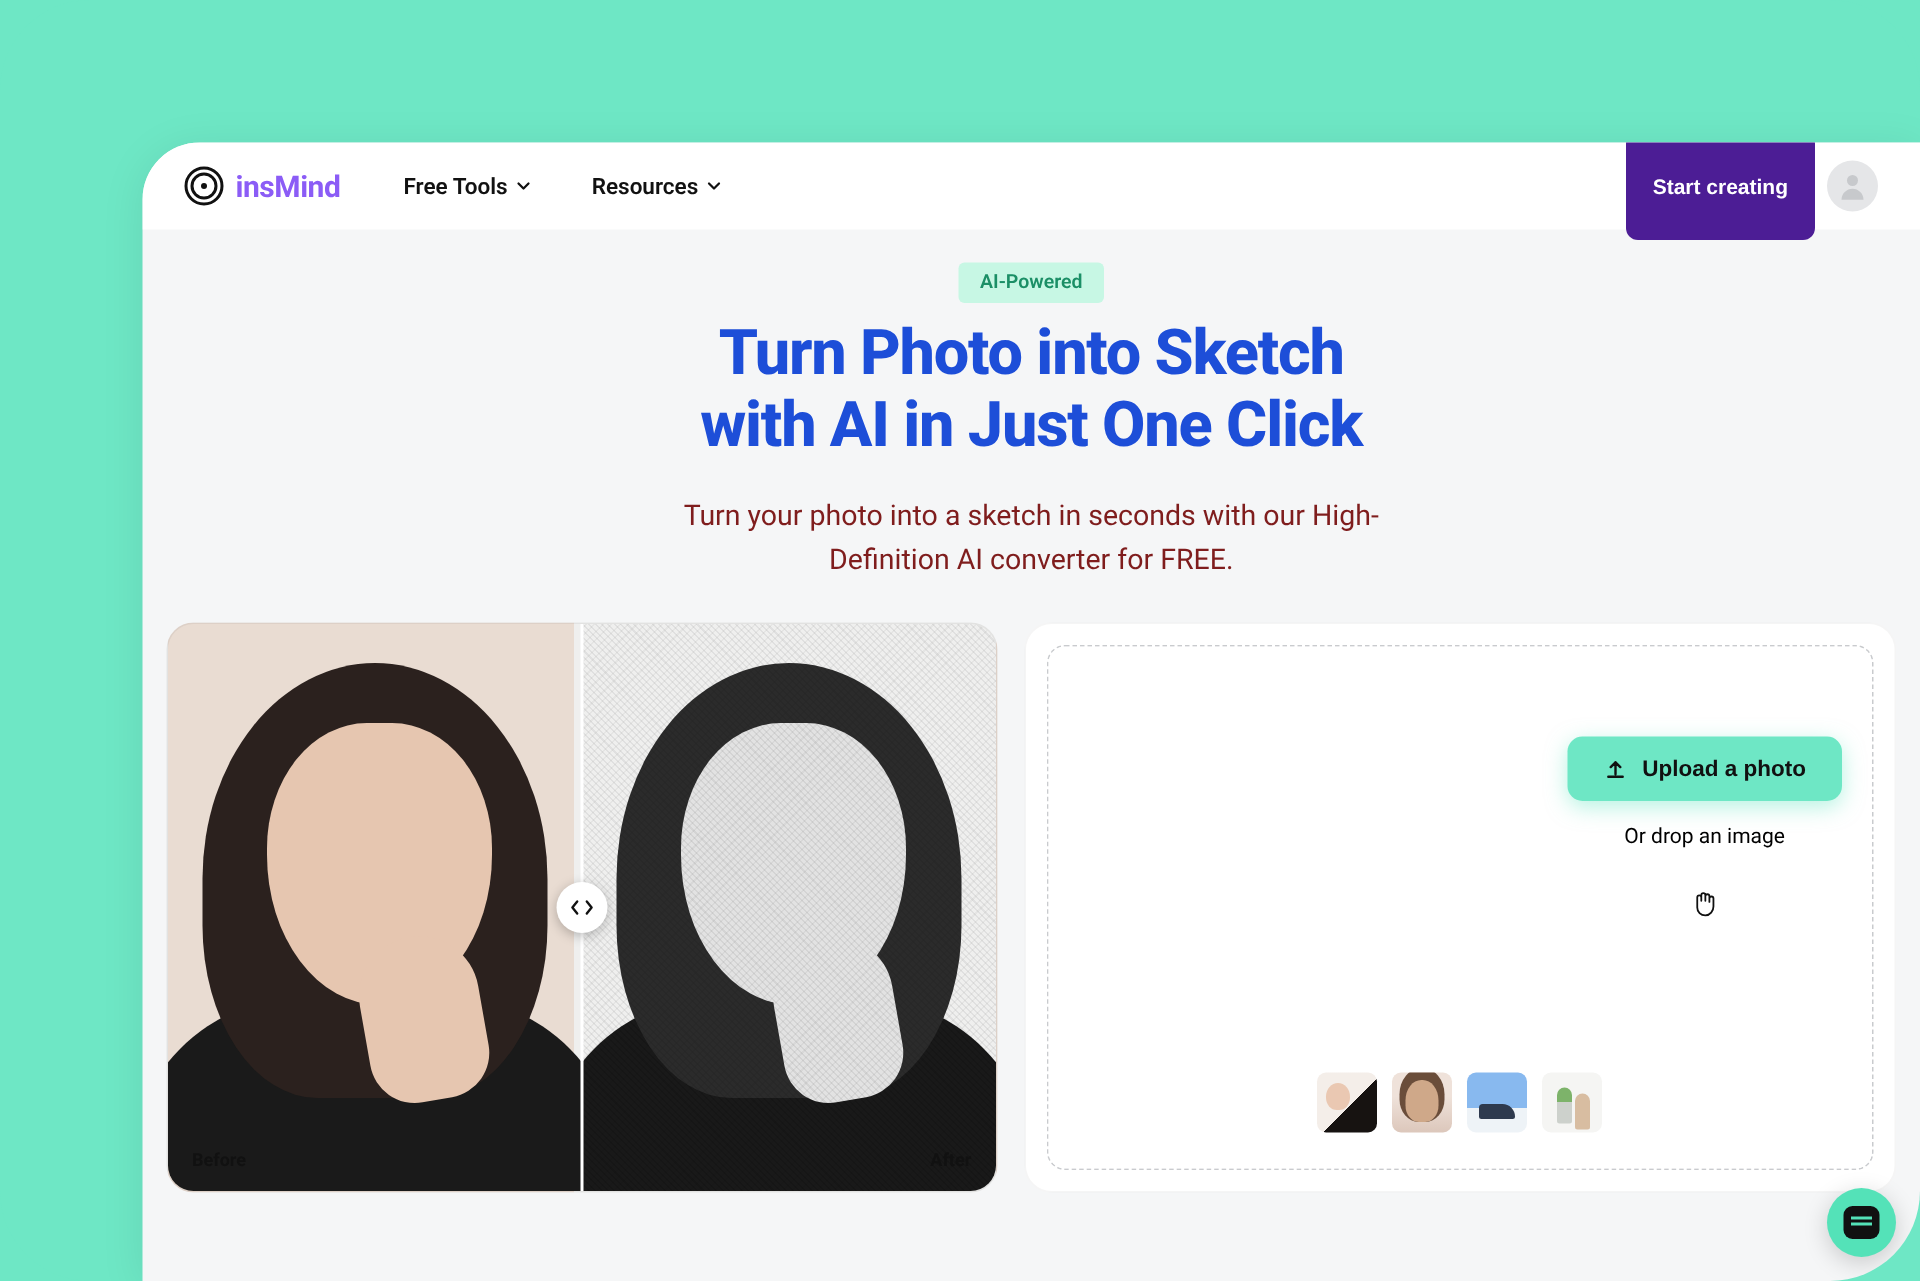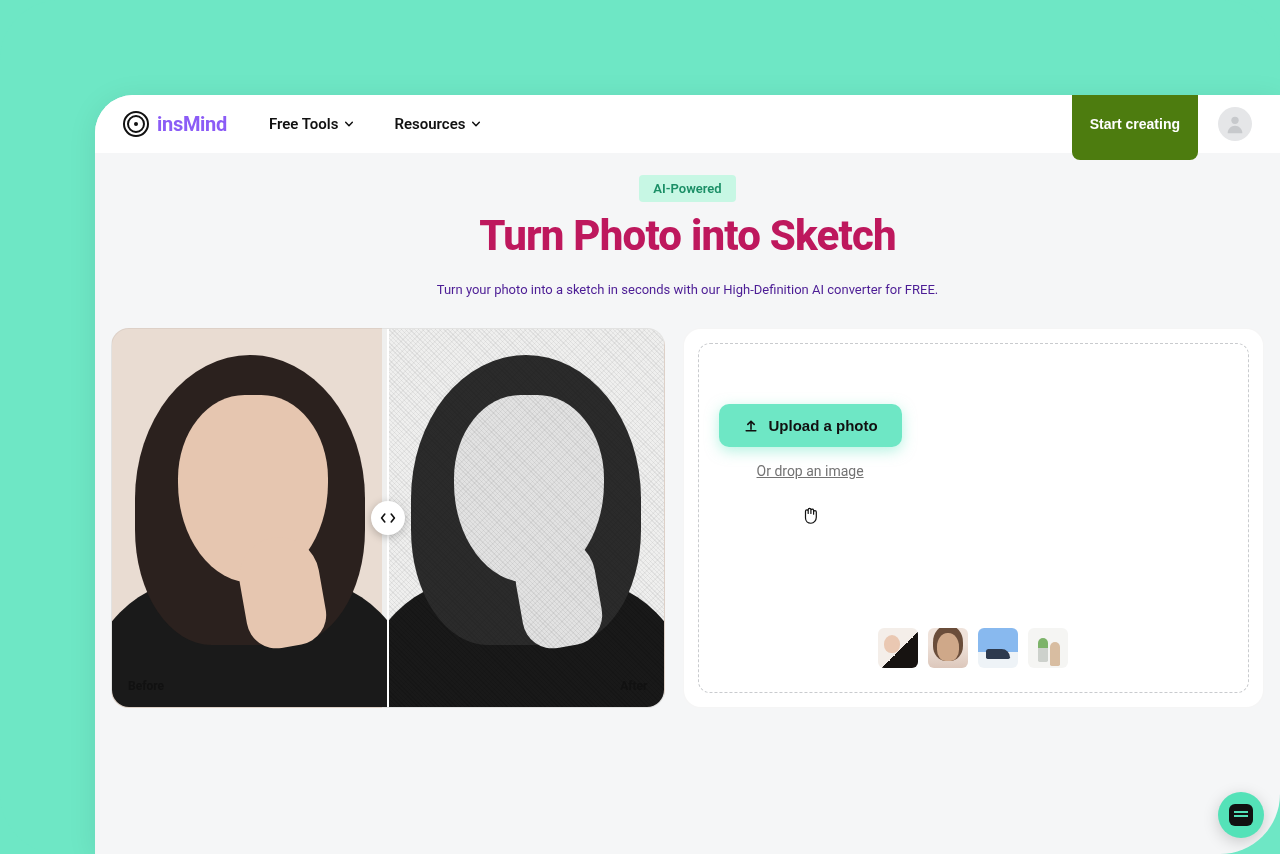--- a/index.html
+++ b/index.html
@@ -84,29 +84,29 @@
     color: #111;
     cursor: pointer;
   }
   .chevron-down {
     width: 10px; height: 10px;
     display: inline-block;
   }
   .chevron-down svg { display: block; }
   .spacer { flex: 1; }
   .cta-btn {
-    background: #4d7c0f;
+    background: #4c1d95;
     color: #fff;
     border: none;
     border-radius: 8px;
     padding: 28px 18px;
     font-size: 14px;
     font-weight: 600;
     cursor: pointer;
-    margin-right: 20px;
+    margin-right: 8px;
   }
   .avatar {
     width: 34px; height: 34px;
     border-radius: 50%;
     background: #e5e6e8;
     display: flex;
     align-items: center;
     justify-content: center;
   }
   .avatar svg { width: 22px; height: 22px; fill: #c7c9cc; }
@@ -125,28 +125,28 @@
     color: #1b8f66;
     font-size: 13px;
     font-weight: 600;
     padding: 6px 14px;
     border-radius: 4px;
     margin-bottom: 10px;
   }
   .hero-title {
     font-size: 42px;
     font-weight: 800;
-    color: #be185d;
+    color: #1d4ed8;
     line-height: 1.15;
     letter-spacing: -0.8px;
     margin-bottom: 20px;
   }
   .hero-sub {
-    font-size: 13px;
-    color: #4c1d95;
+    font-size: 19px;
+    color: #7f1d1d;
     line-height: 1.55;
     max-width: 540px;
     margin: 0 auto;
   }
 
   .panels {
     display: flex;
     gap: 18px;
     padding: 0 0px;
   }
@@ -283,21 +283,21 @@
     padding: 14px;
     border: 1px solid rgba(0,0,0,0.04);
   }
   .dropzone {
     width: 100%;
     height: 100%;
     border: 1.6px dashed #c9cbce;
     border-radius: 12px;
     display: flex;
     flex-direction: column;
-    align-items: flex-start;
+    align-items: flex-end;
     justify-content: space-between;
     padding: 60px 20px 24px 20px;
     position: relative;
   }
   .upload-group {
     display: flex;
     flex-direction: column;
     align-items: center;
     gap: 16px;
   }
@@ -311,22 +311,21 @@
     padding: 13px 24px;
     font-size: 15px;
     font-weight: 700;
     color: #111;
     cursor: pointer;
     box-shadow: 0 4px 14px rgba(110,231,197,0.5);
   }
   .upload-btn svg { width: 16px; height: 16px; }
   .drop-text {
     font-size: 14px;
-    color: #737373;
-    text-decoration: underline;
+    color: #000000;
   }
   .cursor-icon {
     margin-top: 10px;
     display: flex;
     justify-content: center;
   }
   .cursor-icon svg { width: 18px; height: 20px; }
   .try-section {
     width: 100%;
     text-align: center;
@@ -434,20 +433,21 @@
             <path d="M4 22c0-4.4 3.6-8 8-8s8 3.6 8 8"></path>
           </svg>
       </div>
     </div>
 
     <div class="content">
       <div class="hero">
         <span class="pill">AI-Powered</span>
         <h1 class="hero-title">
           <span>Turn Photo into Sketch</span><br>
+          <span>with AI in Just One Click</span>
         </h1>
         <p class="hero-sub">Turn your photo into a sketch in seconds with our High-Definition AI converter for FREE.</p>
       </div>
 
       <div class="panels">
         <div class="preview-card">
           <div class="preview-before">
             <div class="person-shape">
               <div class="body"></div>
               <div class="neck"></div>

